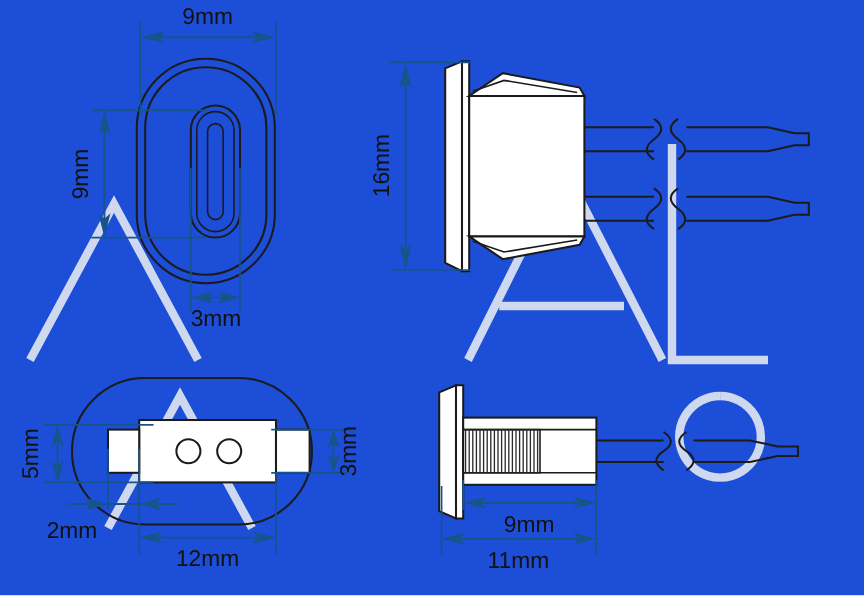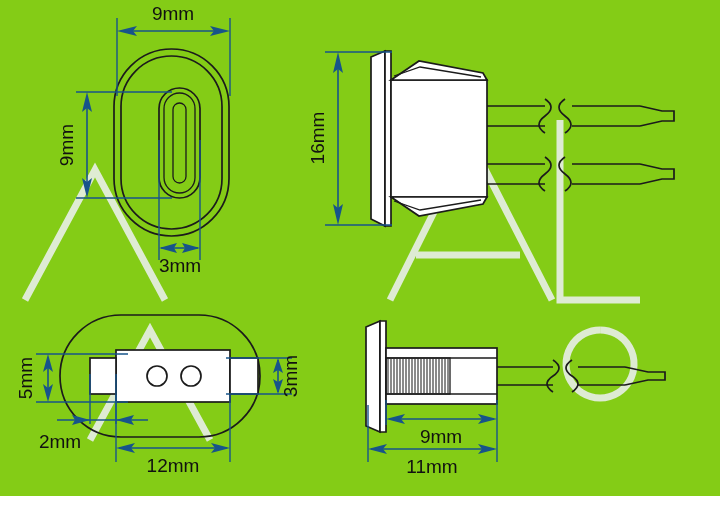--- a/index.html
+++ b/index.html
@@ -10,21 +10,21 @@
   body {
     width: 720px;
     height: 505px;
     overflow: hidden;
     font-family: "Liberation Sans", sans-serif;
   }
   #drawing-root {
     position: relative;
     width: 720px;
     height: 496px;
-    background: #84cc16;
+    background: #1d4ed8;
   }
   svg.sheet {
     display: block;
     width: 720px;
     height: 505px;
   }
   .dim-text {
     font-family: "Liberation Sans", sans-serif;
     font-size: 19px;
     fill: #111111;

